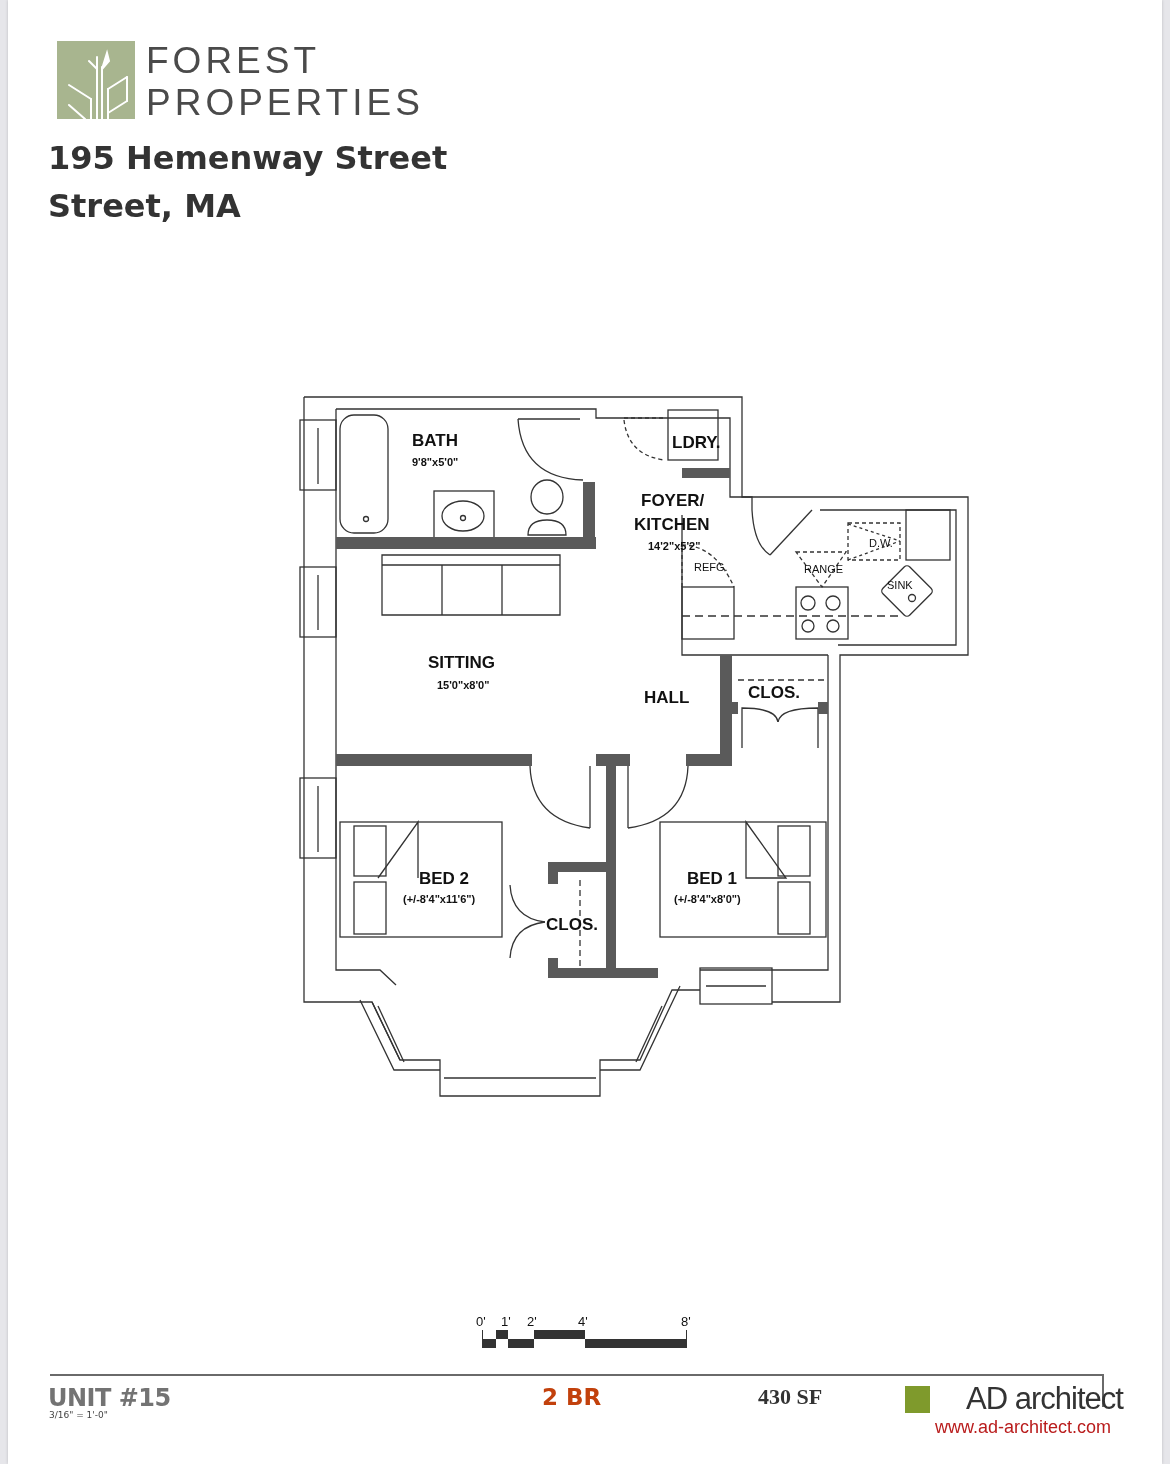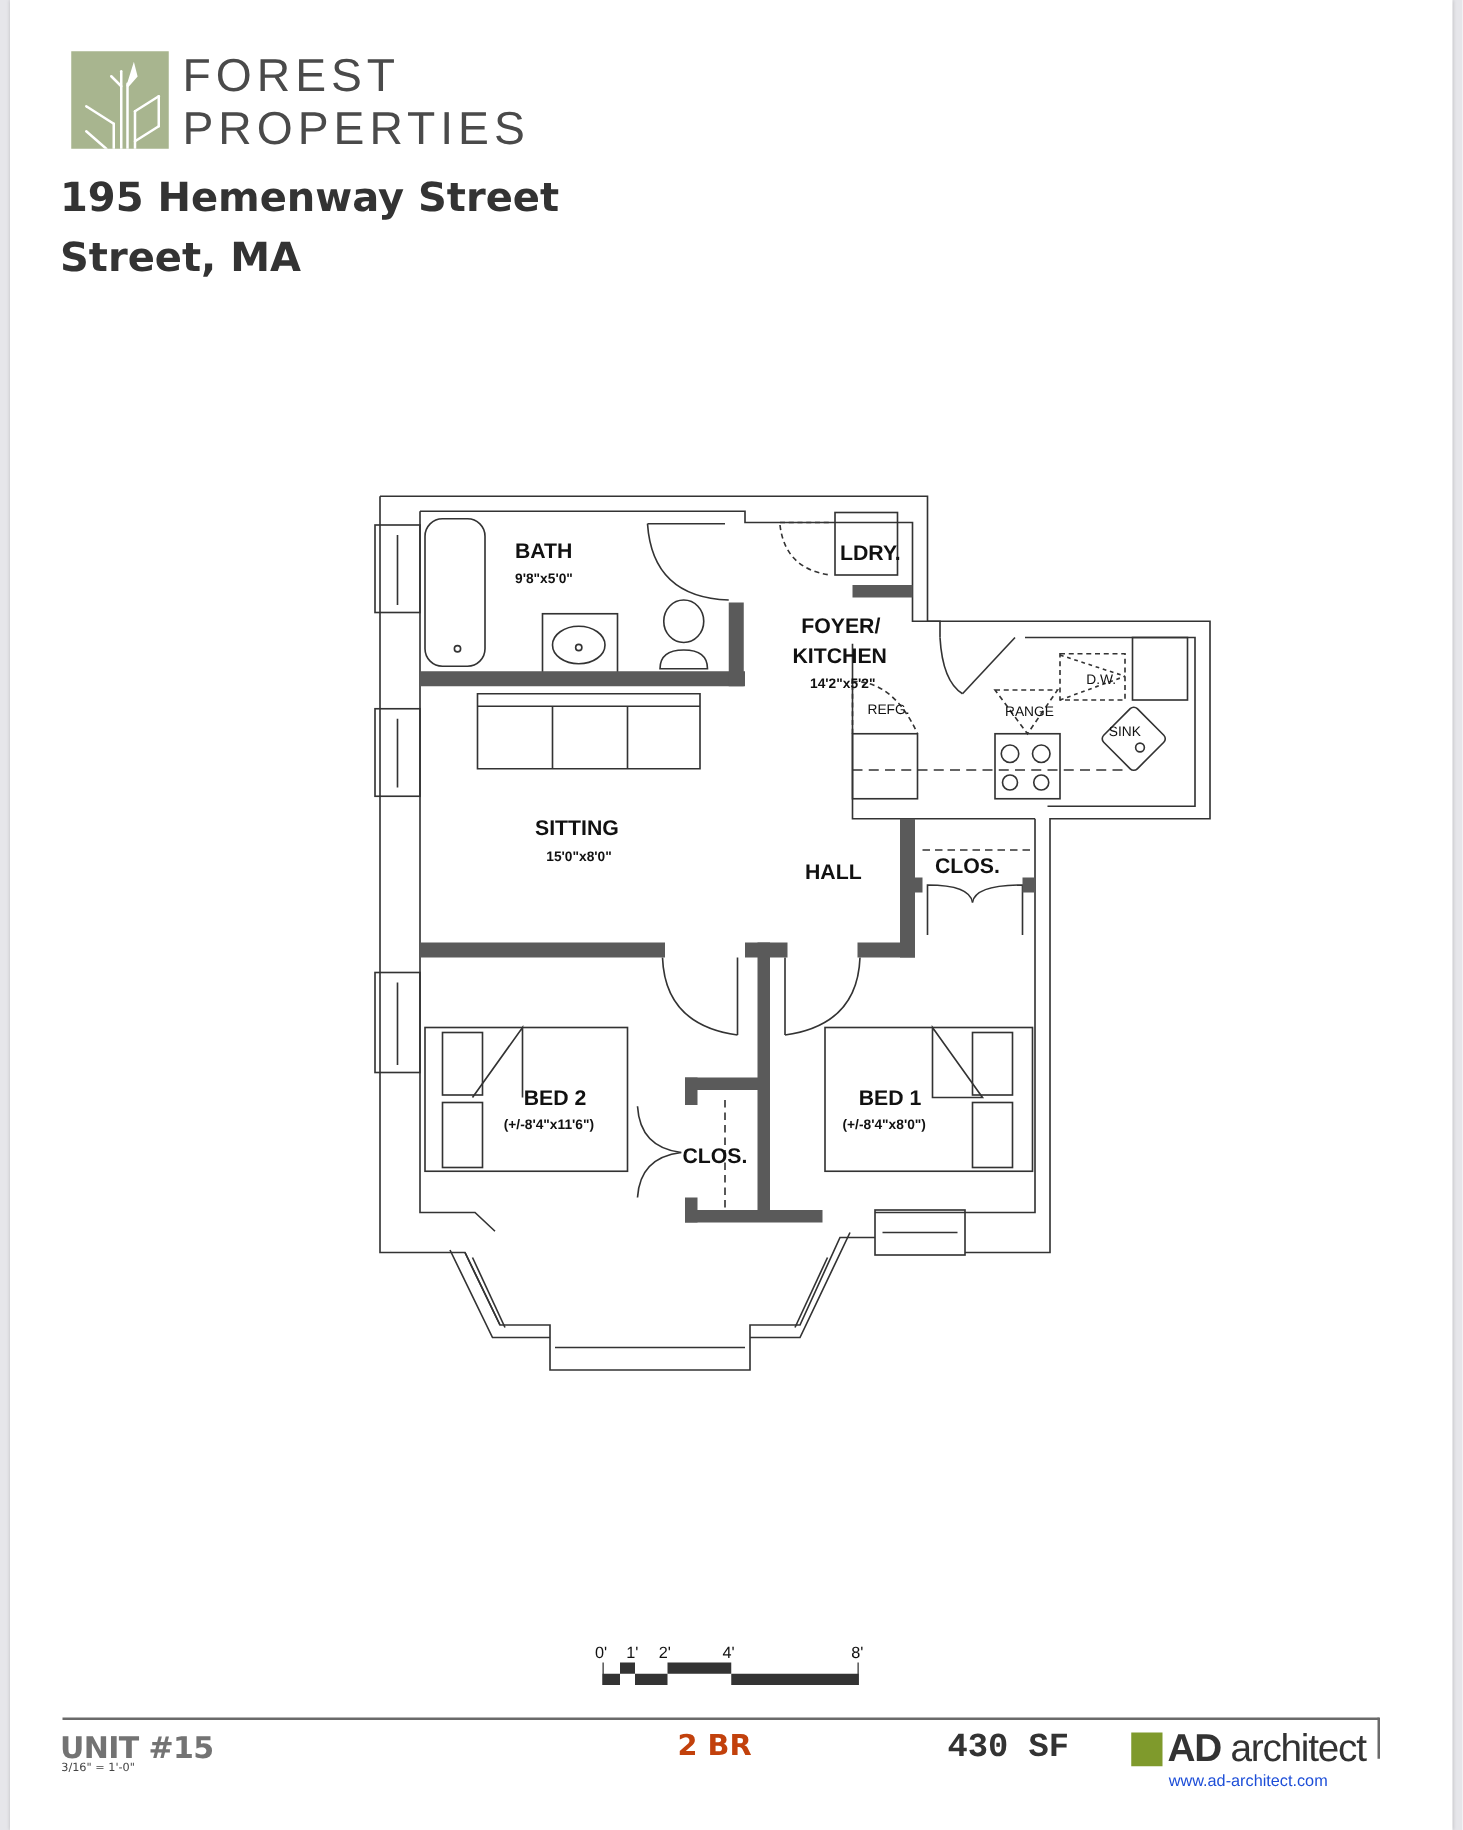--- a/index.html
+++ b/index.html
@@ -35,25 +35,25 @@
   .plan text { font-family: "Liberation Sans", sans-serif; fill: #111; }
   .room-label { font-weight: bold; font-size: 17px; }
   .room-dim { font-weight: bold; font-size: 11px; }
   .fixture-label { font-size: 11px; }
   .scale-text { font-family: "DejaVu Sans", sans-serif; font-size: 13px; fill: #333; }
   .footer-rule { position: absolute; left: 50px; top: 1374px; width: 1053px; height: 2px; background: #6a6a6a; }
   .footer-tick { position: absolute; left: 1102px; top: 1374px; width: 2px; height: 33px; background: #6a6a6a; }
   .unit { position: absolute; left: 48px; top: 1384px; font-family: "DejaVu Sans", sans-serif; font-weight: bold; font-size: 24px; color: #737373; letter-spacing: -0.5px; }
   .scale-note { position: absolute; left: 49px; top: 1410px; font-size: 9px; color: #444; font-family: "DejaVu Sans", sans-serif; }
   .br { position: absolute; left: 542px; top: 1384px; font-family: "DejaVu Sans", sans-serif; font-weight: bold; font-size: 23px; color: #c2410c; }
-  .sf { position: absolute; left: 758px; top: 1384px; font-family: Liberation Mono, monospace; font-weight: bold; font-size: 27px; color: #333; text-align: right; }
+  .sf { position: absolute; left: 758px; top: 1384px; font-family: Liberation Serif, serif; font-weight: bold; font-size: 22px; color: #333; text-align: right; }
   .ad-square { position: absolute; left: 905px; top: 1386px; width: 25px; height: 27px; background: #7f9a2c; }
   .ad-name { position: absolute; left: 934px; top: 1383px; font-size: 31px; color: #333; line-height: 1; letter-spacing: -1px; }
-  .ad-name b { font-weight: bold; }
-  .ad-url { position: absolute; left: 935px; top: 1417px; font-size: 13px; color: #1d4ed8; }
+  .ad-name b { font-weight: normal; margin-left: 32px; }
+  .ad-url { position: absolute; left: 935px; top: 1417px; font-size: 18px; color: #b91c1c; }
 </style>
 </head>
 <body>
 
 <div class="page"></div>
 
 <div class="logo-box">
   <svg width="78" height="78" viewBox="0 0 78 78">
     <g stroke="#ffffff" stroke-width="2" fill="none" stroke-linecap="round">
       <line x1="40" y1="78" x2="40" y2="16"></line>

